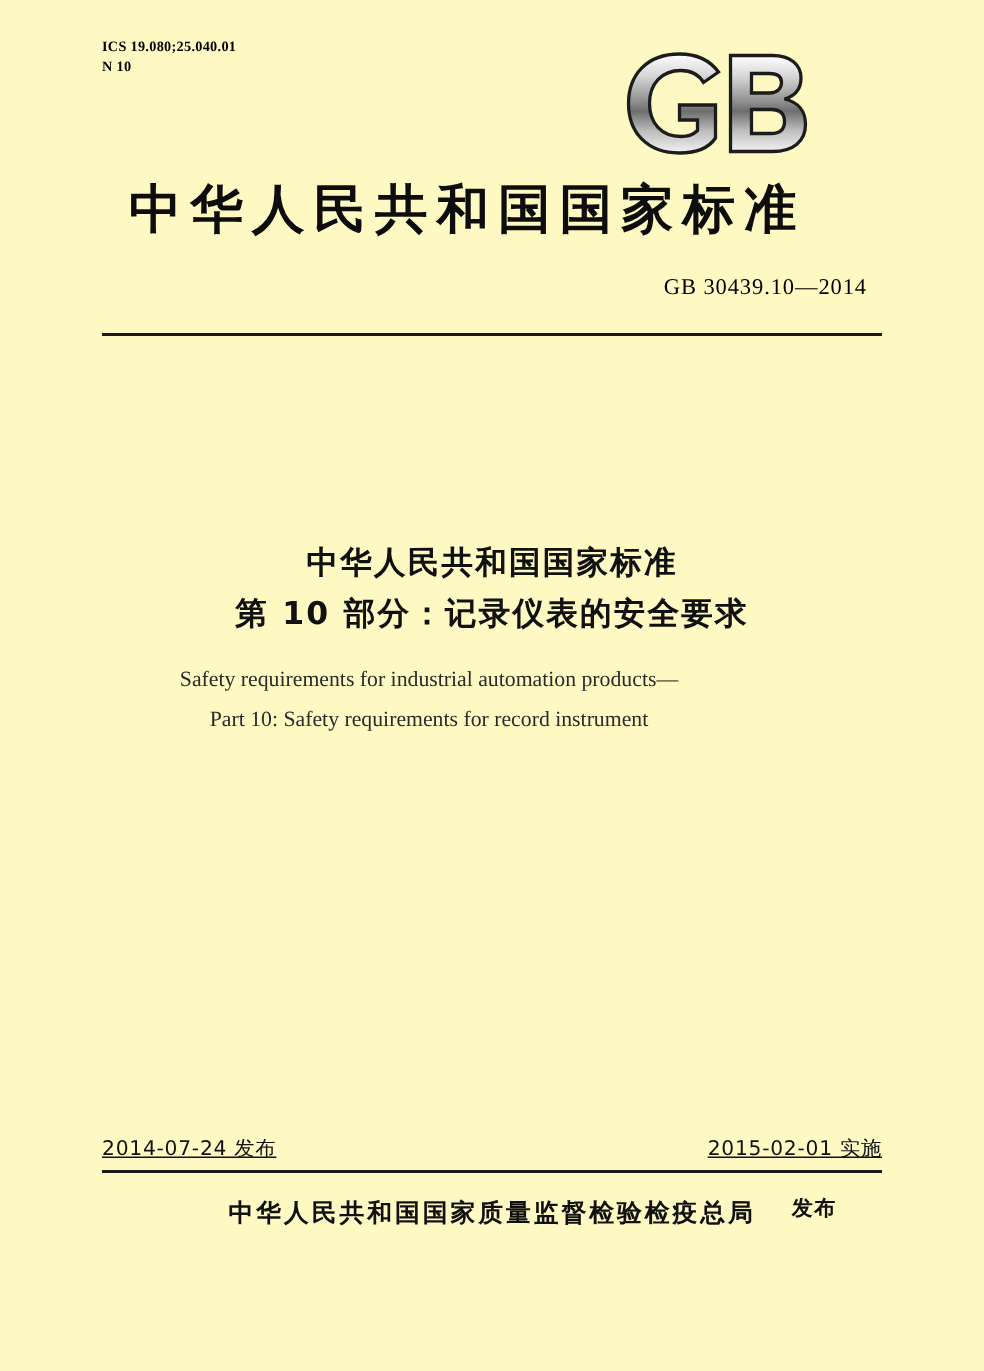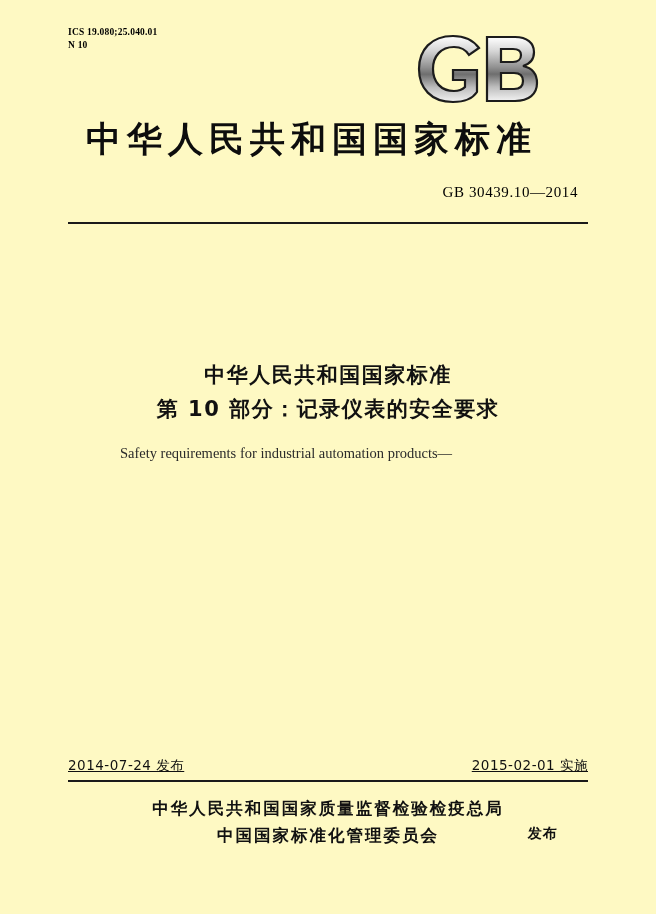--- a/index.html
+++ b/index.html
@@ -205,30 +205,30 @@
 
   <div class="rule-top"></div>
 
   <div class="subject">
     <span class="l1">中华人民共和国国家标准</span>
     <span class="l2">第 10 部分：记录仪表的安全要求</span>
   </div>
 
   <div class="en-title">
     <span>Safety requirements for industrial automation products—</span>
+    <span>Part 10: Safety requirements for record instrument</span>
   </div>
 
   <div class="dates">
     <span>2014-07-24 发布</span>
     <span>2015-02-01 实施</span>
   </div>
 
   <div class="rule-bottom"></div>
 
   <div class="issuer">
     <span class="issuer-lines">
       <span class="issuer-line">中华人民共和国国家质量监督检验检疫总局</span>
-      <span class="issuer-line">中国国家标准化管理委员会</span>
       <span class="issue-word">发布</span>
     </span>
   </div>
 
 </div>
 
 </body></html>

